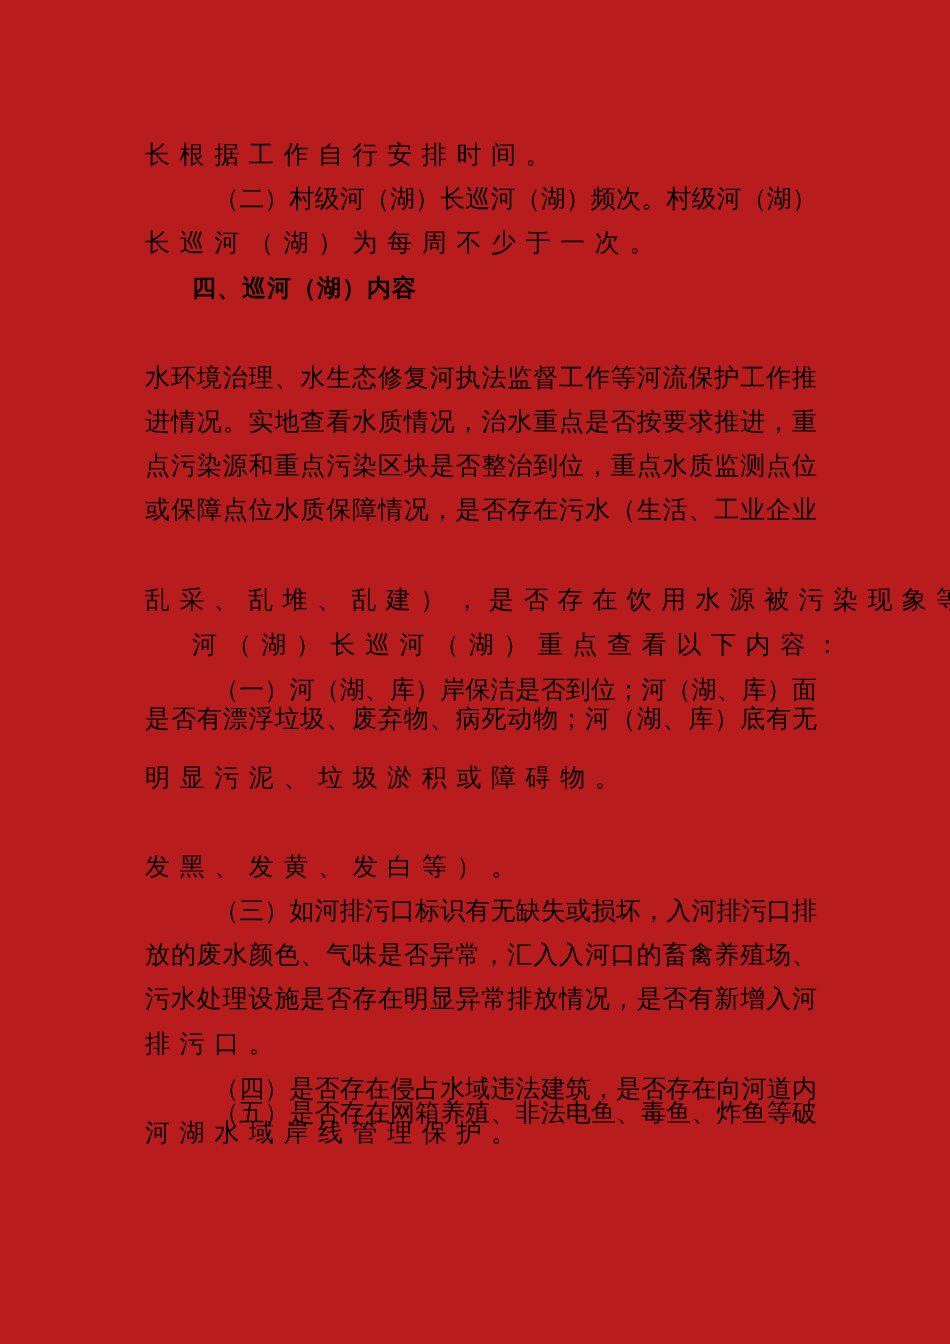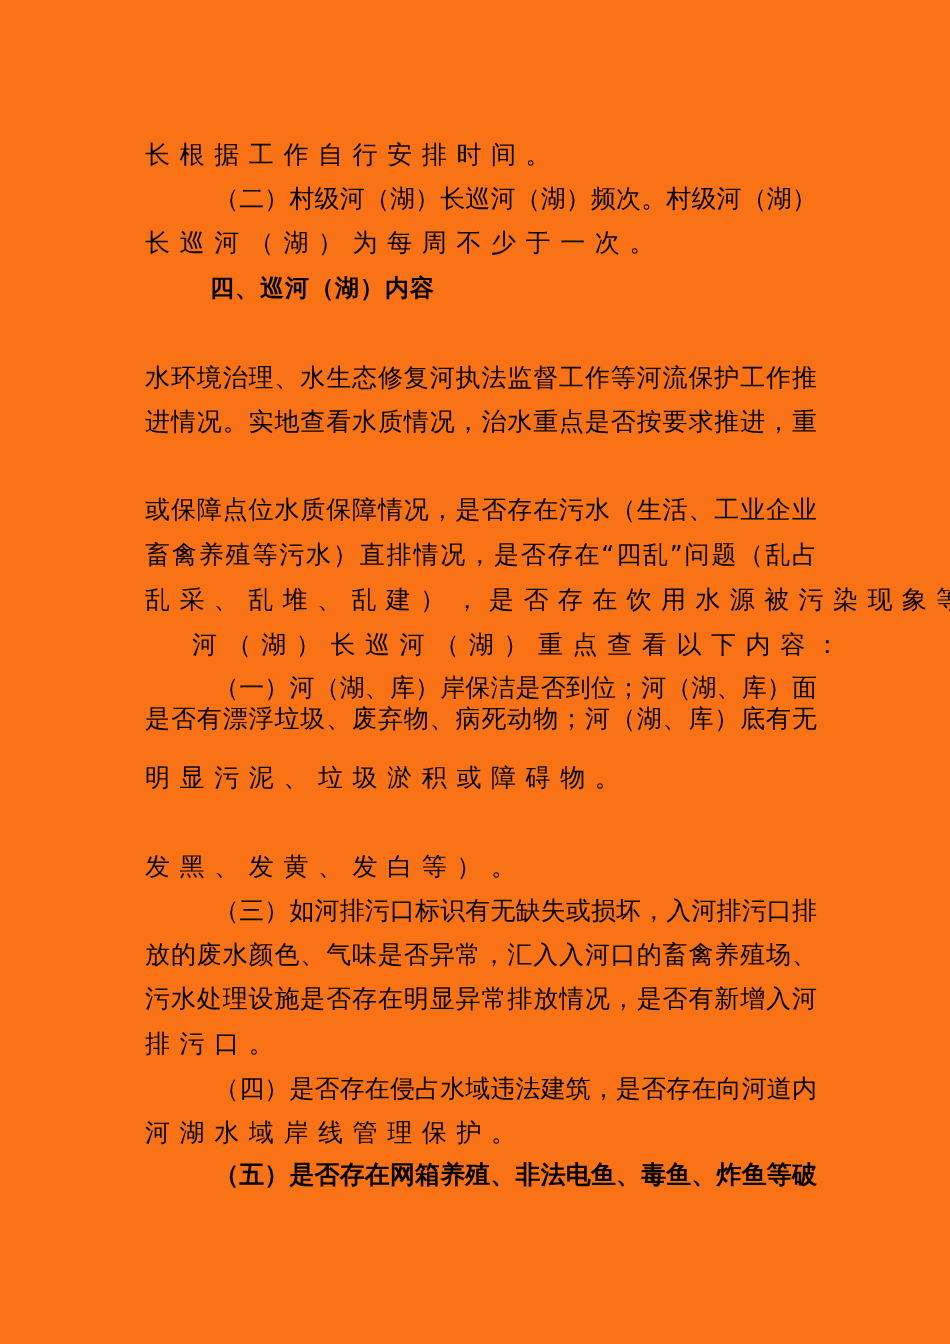--- a/index.html
+++ b/index.html
@@ -14,65 +14,64 @@
     overflow: hidden;
     font-family: "DejaVu Sans", "Liberation Sans", sans-serif;
     color: #000000;
   }
   .page {
     position: absolute;
     left: 0;
     top: 0;
     width: 950px;
     height: 1344px;
-    background: #f97316;
+    background: #b91c1c;
   }
   .line {
     position: absolute;
     left: 145px;
     width: 672px;
     height: 30px;
     font-size: 25px;
     line-height: 30px;
     white-space: nowrap;
     letter-spacing: 9.6px;
     font-weight: normal;
   }
   .line.indent { left: 214px; }
   .line.heading {
     font-weight: bold;
     letter-spacing: 1px;
     font-size: 24px;
     left: 192px;
-    margin-left: 18px;
   }
   .line.justify {
     text-align: justify;
     text-align-last: justify;
     letter-spacing: 0;
   }
 </style>
 </head>
 <body>
 
 <div class="page">
   <div class="line" style="top:140px">长根据工作自行安排时间。</div>
   <div class="line indent justify" style="top:184px; left:145px; padding-left:69px; width:603px;">（二）村级河（湖）长巡河（湖）频次。村级河（湖）</div>
   <div class="line" style="top:228px">长巡河（湖）为每周不少于一次。</div>
   <div class="line heading" style="top:273px">四、巡河（湖）内容</div>
   <div class="line justify" style="top:363px">水环境治理、水生态修复河执法监督工作等河流保护工作推</div>
   <div class="line justify" style="top:407px">进情况。实地查看水质情况，治水重点是否按要求推进，重</div>
+  <div class="line justify" style="top:451px">点污染源和重点污染区块是否整治到位，重点水质监测点位</div>
   <div class="line justify" style="top:495px">或保障点位水质保障情况，是否存在污水（生活、工业企业</div>
-  <div class="line justify" style="top:540px">畜禽养殖等污水）直排情况，是否存在“四乱”问题（乱占</div>
   <div class="line" style="top:585px; letter-spacing:9.4px;">乱采、乱堆、乱建），是否存在饮用水源被污染现象等。</div>
   <div class="line" style="top:630px; left:192px;">河（湖）长巡河（湖）重点查看以下内容：</div>
-  <div class="line justify" style="top:675px; padding-left:69px; width:603px;font-family:Liberation Mono, monospace;">（一）河（湖、库）岸保洁是否到位；河（湖、库）面</div>
+  <div class="line justify" style="top:675px; padding-left:69px; width:603px;">（一）河（湖、库）岸保洁是否到位；河（湖、库）面</div>
   <div class="line justify" style="top:704px">是否有漂浮垃圾、废弃物、病死动物；河（湖、库）底有无</div>
   <div class="line" style="top:763px">明显污泥、垃圾淤积或障碍物。</div>
   <div class="line" style="top:852px">发黑、发黄、发白等）。</div>
   <div class="line justify" style="top:896px; padding-left:69px; width:603px;">（三）如河排污口标识有无缺失或损坏，入河排污口排</div>
   <div class="line justify" style="top:984px">污水处理设施是否存在明显异常排放情况，是否有新增入河</div>
   <div class="line justify" style="top:940px">放的废水颜色、气味是否异常，汇入入河口的畜禽养殖场、</div>
   <div class="line" style="top:1029px">排污口。</div>
   <div class="line justify" style="top:1074px; padding-left:69px; width:603px;">（四）是否存在侵占水域违法建筑，是否存在向河道内</div>
   <div class="line" style="top:1118px">河湖水域岸线管理保护。</div>
-  <div class="line justify" style="top:1160px; padding-left:69px; width:603px;font-weight:bold;">（五）是否存在网箱养殖、非法电鱼、毒鱼、炸鱼等破</div>
+  <div class="line justify" style="top:1098px; padding-left:69px; width:603px;">（五）是否存在网箱养殖、非法电鱼、毒鱼、炸鱼等破</div>
 </div>
 
 </body></html>

